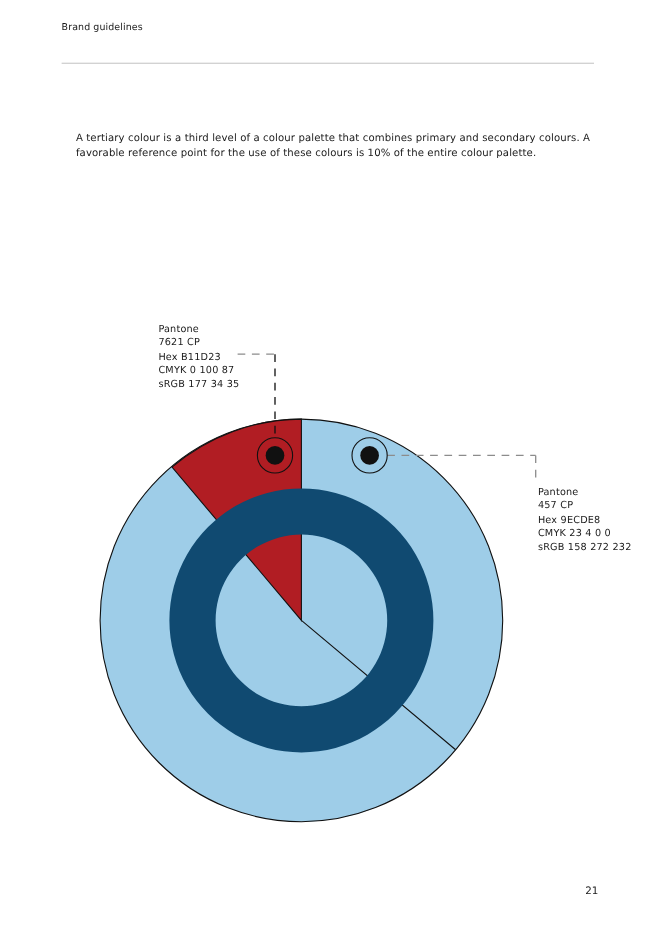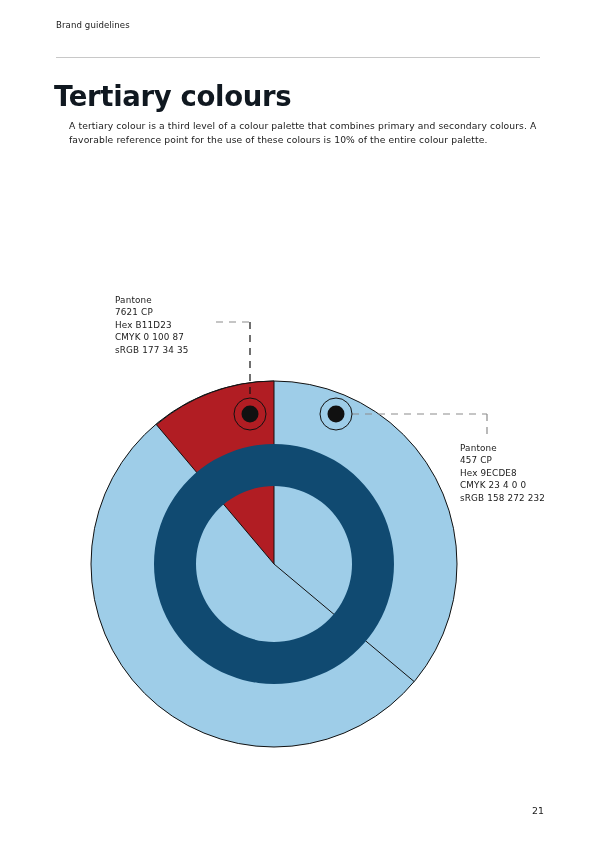--- a/index.html
+++ b/index.html
@@ -81,20 +81,21 @@
   }
 
   
   .callout {
     position: absolute;
     font-size: 8.8px;
     line-height: 1.42;
     letter-spacing: 0.02em;
     color: #1a1a1a;
     white-space: nowrap;
+    margin-left: 29px;
   }
   .callout-left {
     left: 115px;
     top: 294px;
     text-align: left;
   }
   .callout-right {
     left: 460px;
     top: 442px;
     text-align: left;
@@ -115,21 +116,20 @@
 </style>
 </head>
 <body>
 
 <div class="page">
 
   <div class="running-head">Brand guidelines</div>
 
   <div class="header-rule"></div>
 
-  <h1 class="page-title">Tertiary colours</h1>
 
   <p class="intro">A tertiary colour is a third level of a colour palette that combines primary and secondary colours. A favorable reference point for the use of these colours is 10% of the entire colour palette.</p>
 
   <div class="chart-area">
     <svg class="chart-svg" width="596" height="842" viewBox="0 0 596 842">
 
       <circle cx="274" cy="564" r="183" fill="#9ECDE8" stroke="#111111" stroke-width="1"></circle>
 
       <path d="M 274 564 L 274 381 A 183 183 0 0 0 156.38 424.64 Z" fill="#B11D23" stroke="#111111" stroke-width="1"></path>
 

